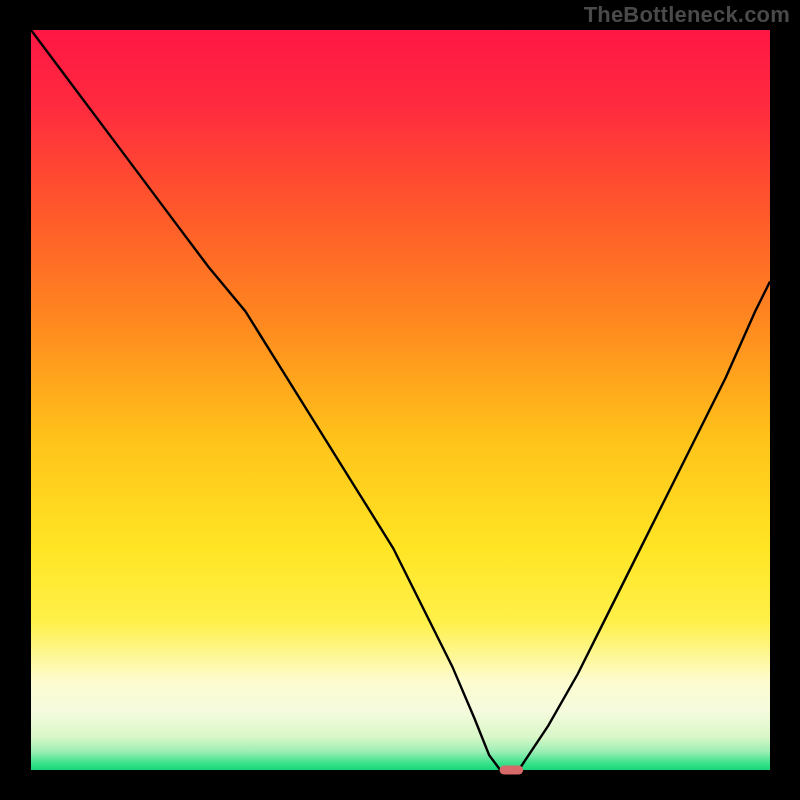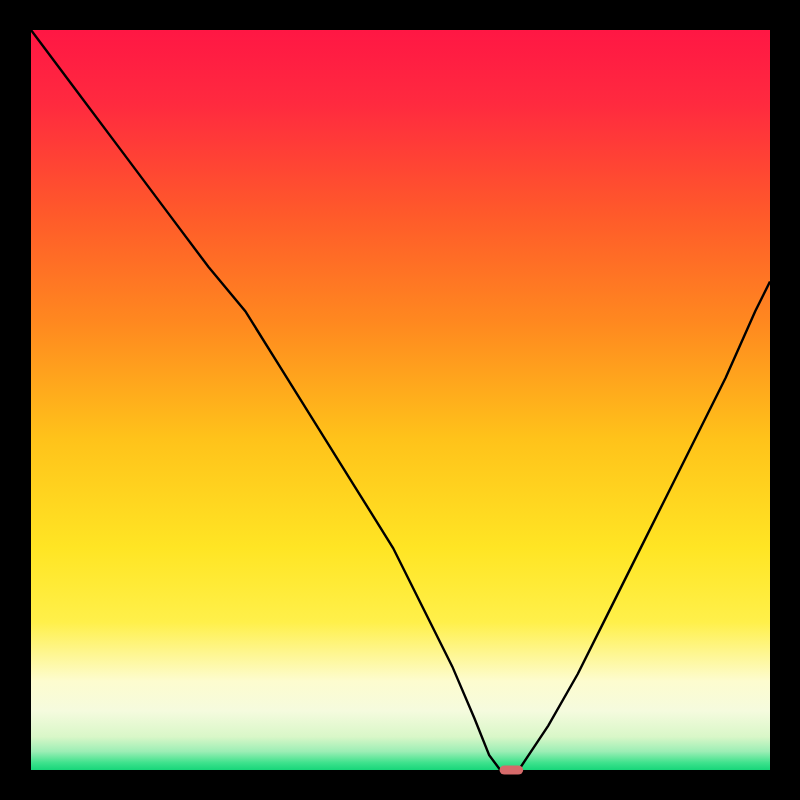--- a/index.html
+++ b/index.html
@@ -29,20 +29,21 @@
   svg {
     position: absolute;
     top: 0;
     left: 0;
   }
 </style>
 </head>
 <body>
 
 <div class="frame">
+  <div class="watermark">TheBottleneck.com</div>
 
   <svg id="chart-svg" width="800" height="800" viewBox="0 0 800 800">
     <defs>
       <linearGradient id="bg-grad" x1="0" y1="0" x2="0" y2="1">
           <stop offset="0.00%" stop-color="#ff1744"></stop>
           <stop offset="10.00%" stop-color="#ff2a3f"></stop>
           <stop offset="25.00%" stop-color="#ff5a2a"></stop>
           <stop offset="40.00%" stop-color="#ff8a1f"></stop>
           <stop offset="55.00%" stop-color="#ffc21a"></stop>
           <stop offset="70.00%" stop-color="#ffe524"></stop>

